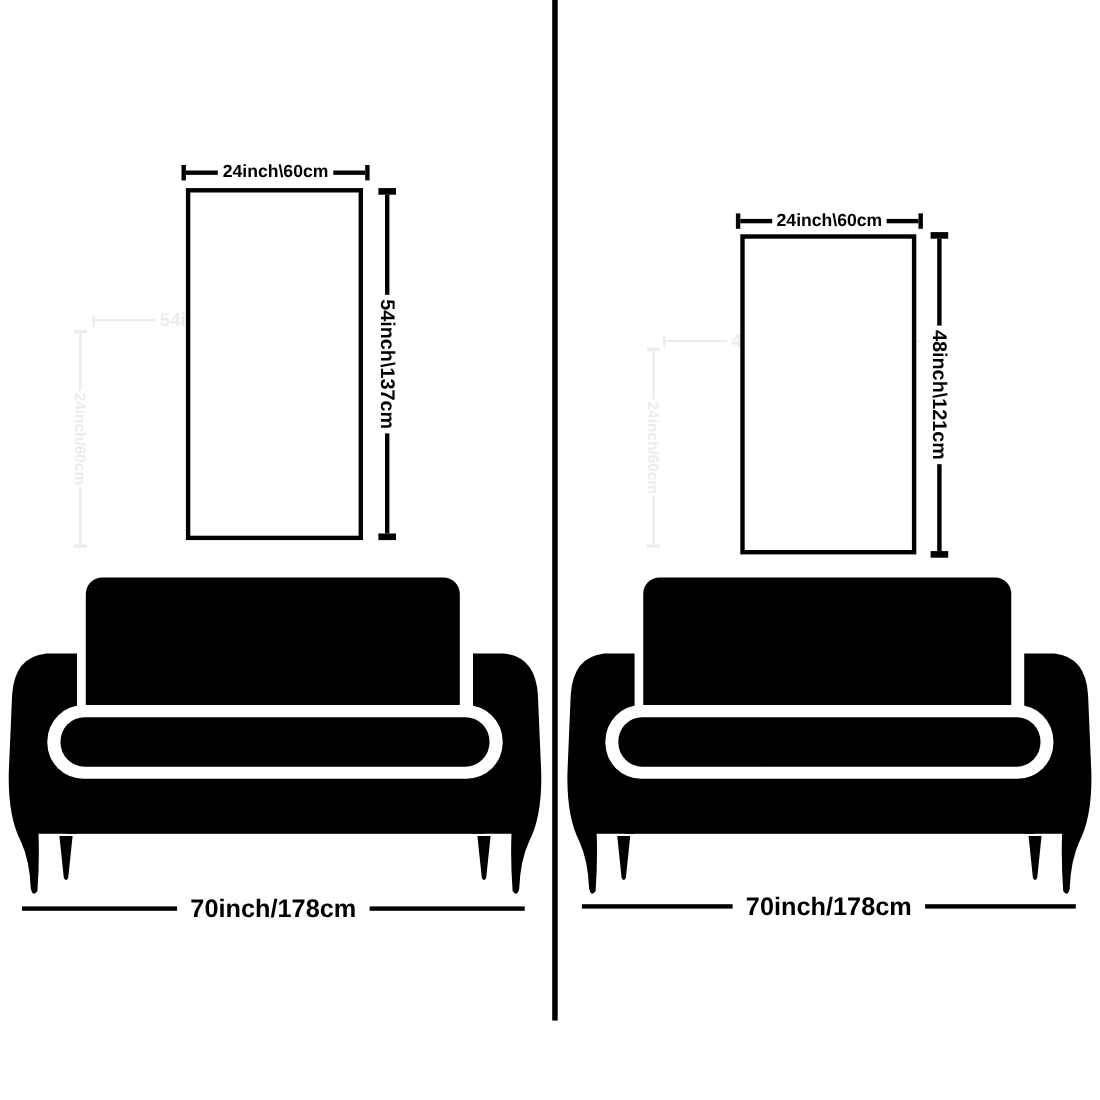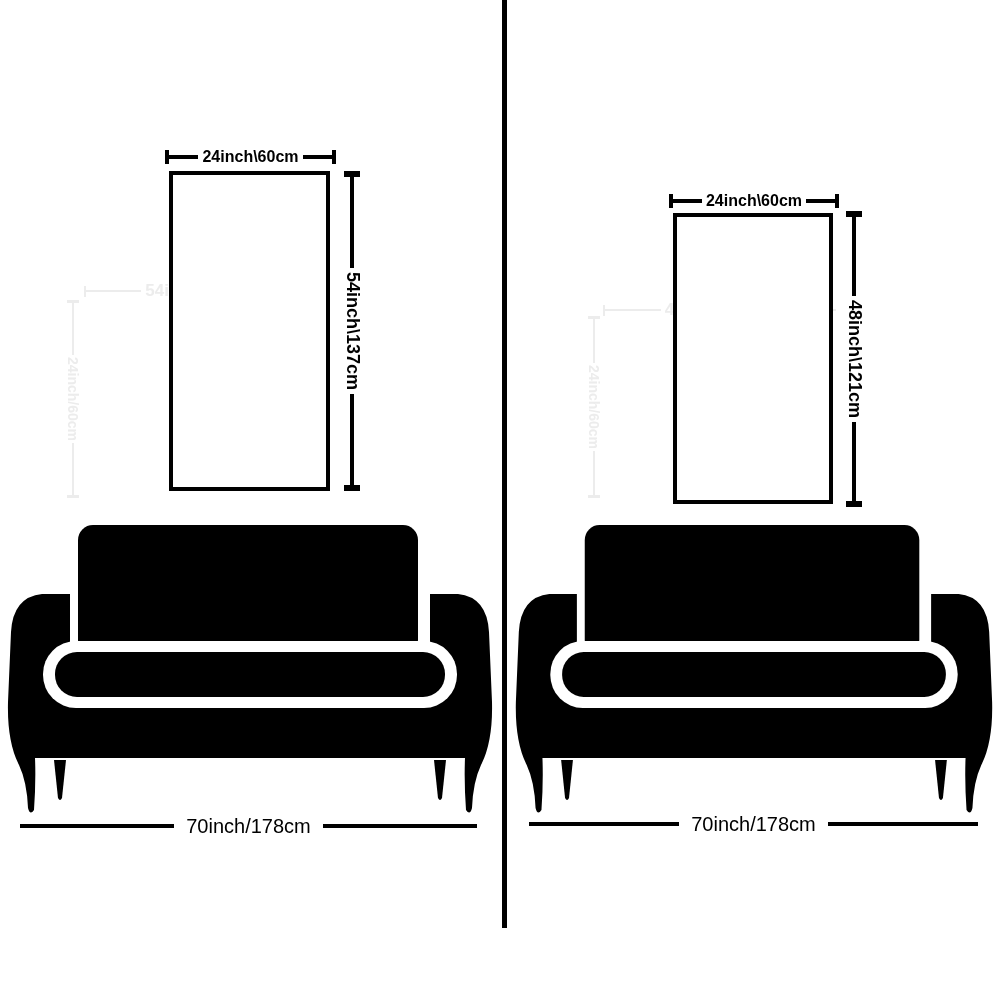--- a/index.html
+++ b/index.html
@@ -23,21 +23,21 @@
 
   
   .vdim { position: absolute; display: flex; flex-direction: column; align-items: center; }
   .vdim .cap  { width: 16px; height: 6px; background: var(--ink); flex: 0 0 auto; }
   .vdim .seg  { width: 4px; background: var(--ink); flex: 1 1 auto; }
   .vdim .lbl  { flex: 0 0 auto; writing-mode: vertical-rl; text-orientation: mixed; font-weight: 700; font-size: 18px; color: var(--ink); padding: 4px 0; white-space: nowrap; }
 
   
   .bdim { position: absolute; display: flex; align-items: center; }
   .bdim .seg { height: 4px; background: var(--ink); flex: 1 1 auto; }
-  .bdim .lbl { flex: 0 0 auto; font-weight: 400; font-size: 20px; color: var(--ink); padding: 0 12px; white-space: nowrap; }
+  .bdim .lbl { flex: 0 0 auto; font-weight: 700; font-size: 23px; color: var(--ink); padding: 0 12px; white-space: nowrap; }
 
   
   .ghost-h { position: absolute; display: flex; align-items: center; }
   .ghost-h .tick { width: 2px; height: 11px; background: var(--ghost); flex: 0 0 auto; }
   .ghost-h .seg  { height: 2px; background: var(--ghost); flex: 1 1 auto; }
   .ghost-h .lbl  { flex: 0 0 auto; font-weight: 700; font-size: 17px; color: var(--ghost); padding: 0 4px; white-space: nowrap; }
   .ghost-v { position: absolute; display: flex; flex-direction: column; align-items: center; }
   .ghost-v .cap { width: 12px; height: 3px; background: var(--ghost); flex: 0 0 auto; }
   .ghost-v .seg { width: 2px; background: var(--ghost); flex: 1 1 auto; }
   .ghost-v .lbl { flex: 0 0 auto; writing-mode: vertical-rl; text-orientation: mixed; font-weight: 700; font-size: 14px; color: var(--ghost); padding: 2px 0; white-space: nowrap; }

